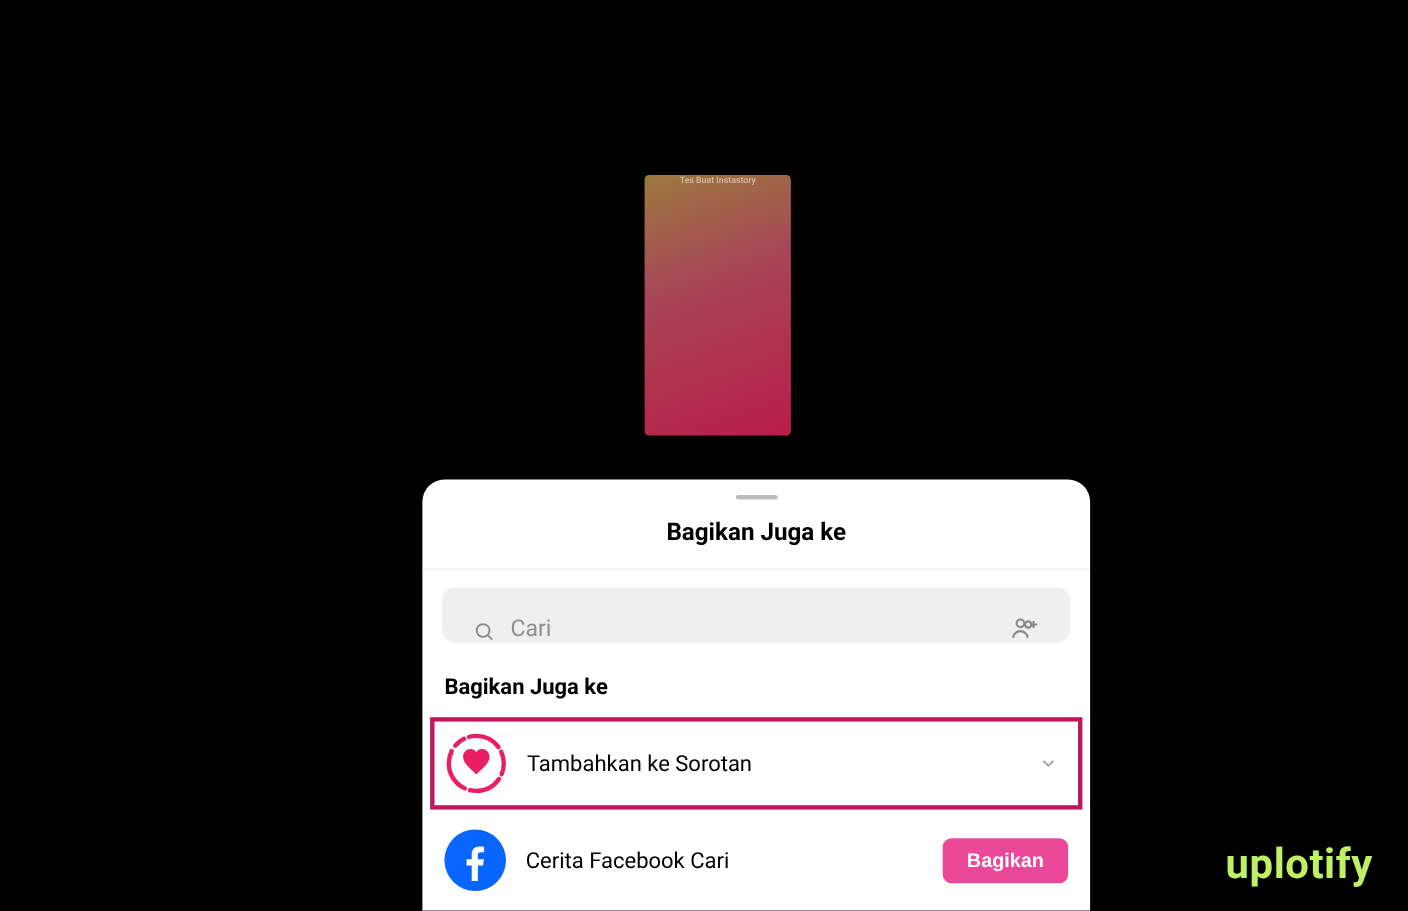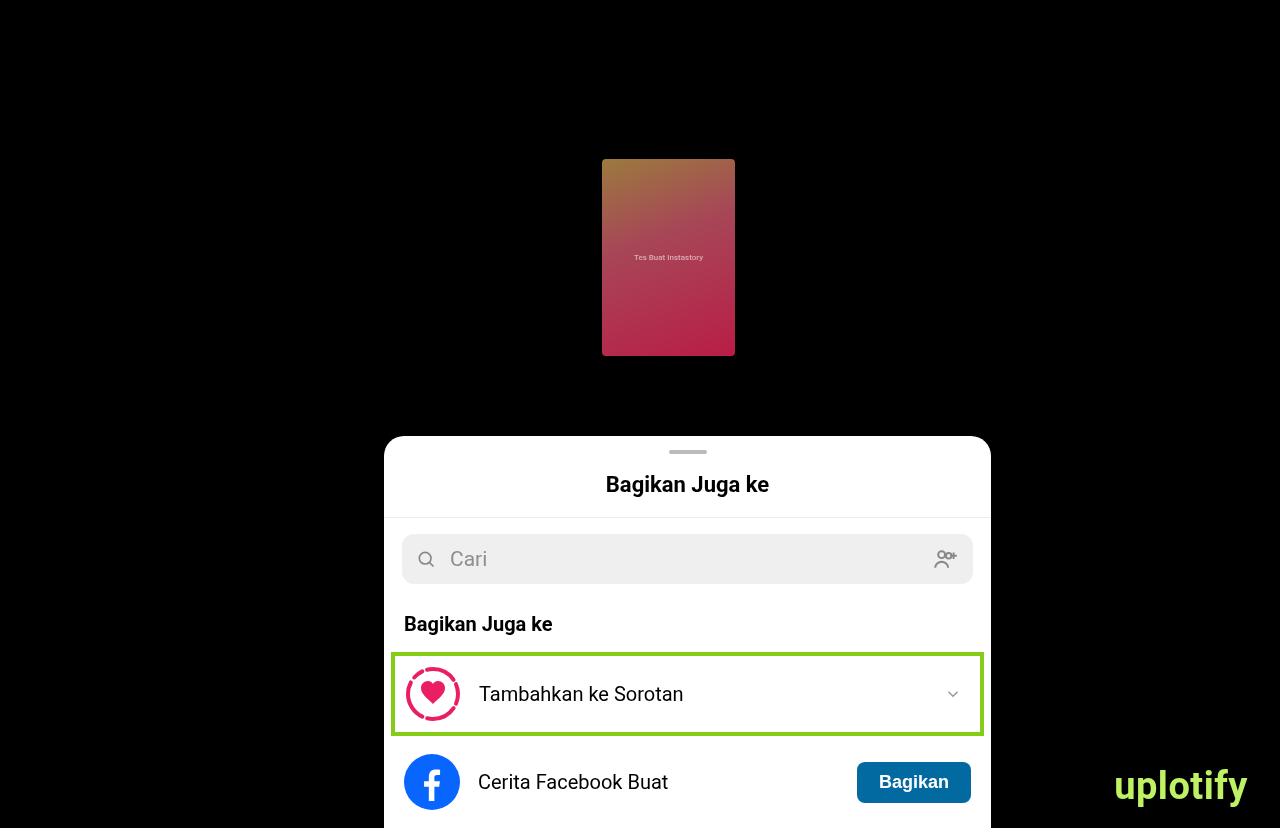--- a/index.html
+++ b/index.html
@@ -10,28 +10,27 @@
     body {
       width: 1280px;
       height: 828px;
       background: #000;
       font-family: -apple-system, BlinkMacSystemFont, 'Segoe UI', Roboto, Helvetica, Arial, sans-serif;
       position: relative;
       overflow: hidden;
     }
     .story-preview {
       position: absolute;
-      left: 602px;
+      left: 586px;
       top: 159px;
       width: 133px;
-      height: 197px;
+      height: 237px;
       background: linear-gradient(160deg, #9b7a3e 0%, #a74657 40%, #b91d47 100%);
       border-radius: 4px;
       display: flex;
-      align-items: center;
       justify-content: center;
     }
     .story-preview-text {
       color: rgba(255,255,255,0.55);
       font-size: 8px;
       font-weight: 500;
     }
     .bottom-sheet {
       position: absolute;
       left: 384px;
@@ -57,22 +56,22 @@
       margin-top: 18px;
       padding-bottom: 20px;
       border-bottom: 1px solid #ececec;
     }
     .search-bar {
       margin: 16px 18px 0;
       height: 50px;
       background: #efefef;
       border-radius: 12px;
       display: flex;
-      align-items: center;
-      padding: 0 14px;
+      align-items: flex-end;
+      padding: 0 28px;
     }
     .search-icon {
       width: 20px;
       height: 20px;
       color: #888;
       flex-shrink: 0;
     }
     .search-placeholder {
       color: #8e8e8e;
       font-size: 21px;
@@ -86,21 +85,21 @@
       flex-shrink: 0;
     }
     .section-title {
       font-size: 20px;
       font-weight: 700;
       color: #000;
       margin: 28px 20px 0;
     }
     .highlight-row {
       margin: 16px 7px 0;
-      border: 4px solid #84cc16;
+      border: 4px solid #be185d;
       padding: 10px 10px;
       display: flex;
       align-items: center;
     }
     .highlight-badge {
       width: 56px;
       height: 56px;
       position: relative;
       flex-shrink: 0;
     }
@@ -131,21 +130,21 @@
       justify-content: center;
       flex-shrink: 0;
     }
     .fb-label {
       font-size: 20px;
       color: #000;
       margin-left: 18px;
       flex: 1;
     }
     .share-btn {
-      background: #0369a1;
+      background: #ec4899;
       color: #fff;
       border: none;
       border-radius: 8px;
       padding: 10px 22px;
       font-size: 18px;
       font-weight: 600;
       cursor: pointer;
     }
     .watermark {
       position: absolute;
@@ -198,18 +197,18 @@
     </svg>
   </div>
 
   <div class="fb-row">
     <div class="fb-badge">
       <svg viewBox="0 0 24 24" width="38" height="38">
         <circle cx="12" cy="12" r="12" fill="#0866ff"></circle>
         <path d="M13.5 24 V15 h3 l0.5-3.5 h-3.5 V9.2 c0-1 0.3-1.7 1.8-1.7 h1.8 V4.3 C16.8 4.2 15.7 4.1 14.4 4.1 c-2.7 0-4.4 1.6-4.4 4.6 V11.5 H7 V15 h3 V24 Z" fill="#fff"></path>
       </svg>
     </div>
-    <span class="fb-label">Cerita Facebook Buat</span>
+    <span class="fb-label">Cerita Facebook Cari</span>
     <button class="share-btn">Bagikan</button>
   </div>
 </div>
 
 <div class="watermark">uplotify</div>
 
 </body></html>

